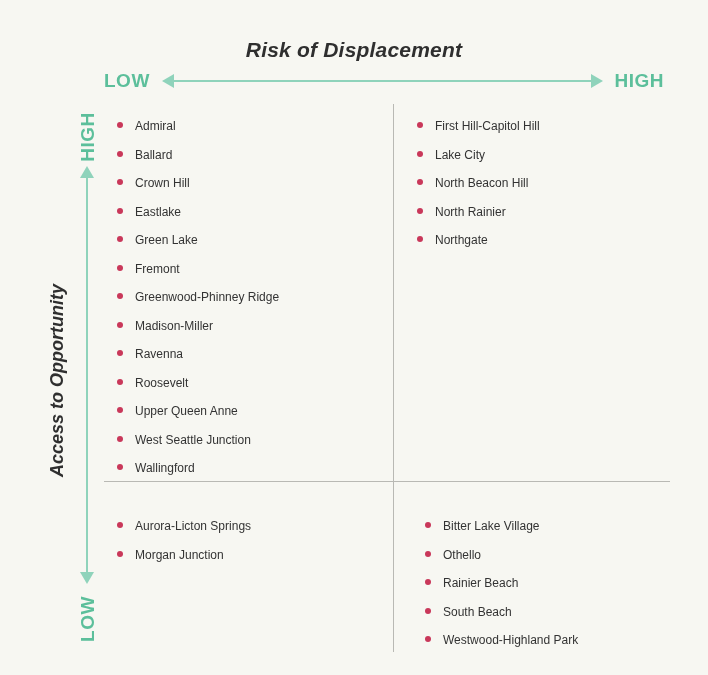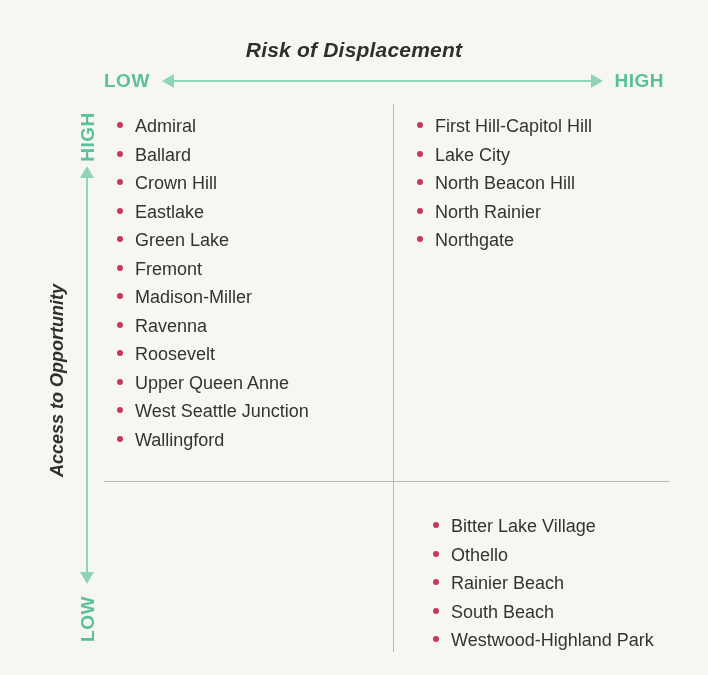--- a/index.html
+++ b/index.html
@@ -172,31 +172,31 @@
     background: #b9b9b4;
   }
 
   .quad {
     position: absolute;
     box-sizing: border-box;
   }
   .quad.tl { left: 0;    top: 0;    width: 289px; height: 377px; padding: 8px 4px 0 10px; }
   .quad.tr { left: 300px; top: 0;   width: 266px; height: 377px; padding: 8px 4px 0 10px; }
   .quad.bl { left: 0;    top: 386px; width: 289px; height: 162px; padding: 22px 4px 0 10px; }
-  .quad.br { left: 316px; top: 386px; width: 266px; height: 162px; padding: 22px 4px 0 10px; }
+  .quad.br { left: 308px; top: 386px; width: 266px; height: 162px; padding: 22px 4px 0 10px; }
 
   ul.items {
     list-style: none;
     margin: 0;
     padding: 0;
   }
   ul.items li {
     position: relative;
     padding-left: 21px;
-    font-size: 18px;
+    font-size: 12px;
     line-height: 28.5px;
     color: #333333;
     white-space: nowrap;
   }
   ul.items li .bullet {
     position: absolute;
     left: 3px;
     top: 10px;
     width: 6px;
     height: 6px;
@@ -235,39 +235,46 @@
     <div class="v-divider"></div>
 
     <div class="quad tl">
       <ul class="items">
           <li><span class="bullet"></span><span>Admiral</span></li>
           <li><span class="bullet"></span><span>Ballard</span></li>
           <li><span class="bullet"></span><span>Crown Hill</span></li>
           <li><span class="bullet"></span><span>Eastlake</span></li>
           <li><span class="bullet"></span><span>Green Lake</span></li>
           <li><span class="bullet"></span><span>Fremont</span></li>
+          <li><span class="bullet"></span><span>Greenwood-Phinney Ridge</span></li>
           <li><span class="bullet"></span><span>Madison-Miller</span></li>
           <li><span class="bullet"></span><span>Ravenna</span></li>
           <li><span class="bullet"></span><span>Roosevelt</span></li>
           <li><span class="bullet"></span><span>Upper Queen Anne</span></li>
           <li><span class="bullet"></span><span>West Seattle Junction</span></li>
           <li><span class="bullet"></span><span>Wallingford</span></li>
         </ul>
     </div>
 
     <div class="quad tr">
       <ul class="items">
           <li><span class="bullet"></span><span>First Hill-Capitol Hill</span></li>
           <li><span class="bullet"></span><span>Lake City</span></li>
           <li><span class="bullet"></span><span>North Beacon Hill</span></li>
           <li><span class="bullet"></span><span>North Rainier</span></li>
           <li><span class="bullet"></span><span>Northgate</span></li>
         </ul>
     </div>
 
+    <div class="quad bl">
+      <ul class="items">
+          <li><span class="bullet"></span><span>Aurora-Licton Springs</span></li>
+          <li><span class="bullet"></span><span>Morgan Junction</span></li>
+        </ul>
+    </div>
 
     <div class="quad br">
       <ul class="items">
           <li><span class="bullet"></span><span>Bitter Lake Village</span></li>
           <li><span class="bullet"></span><span>Othello</span></li>
           <li><span class="bullet"></span><span>Rainier Beach</span></li>
           <li><span class="bullet"></span><span>South Beach</span></li>
           <li><span class="bullet"></span><span>Westwood-Highland Park</span></li>
         </ul>
     </div>

